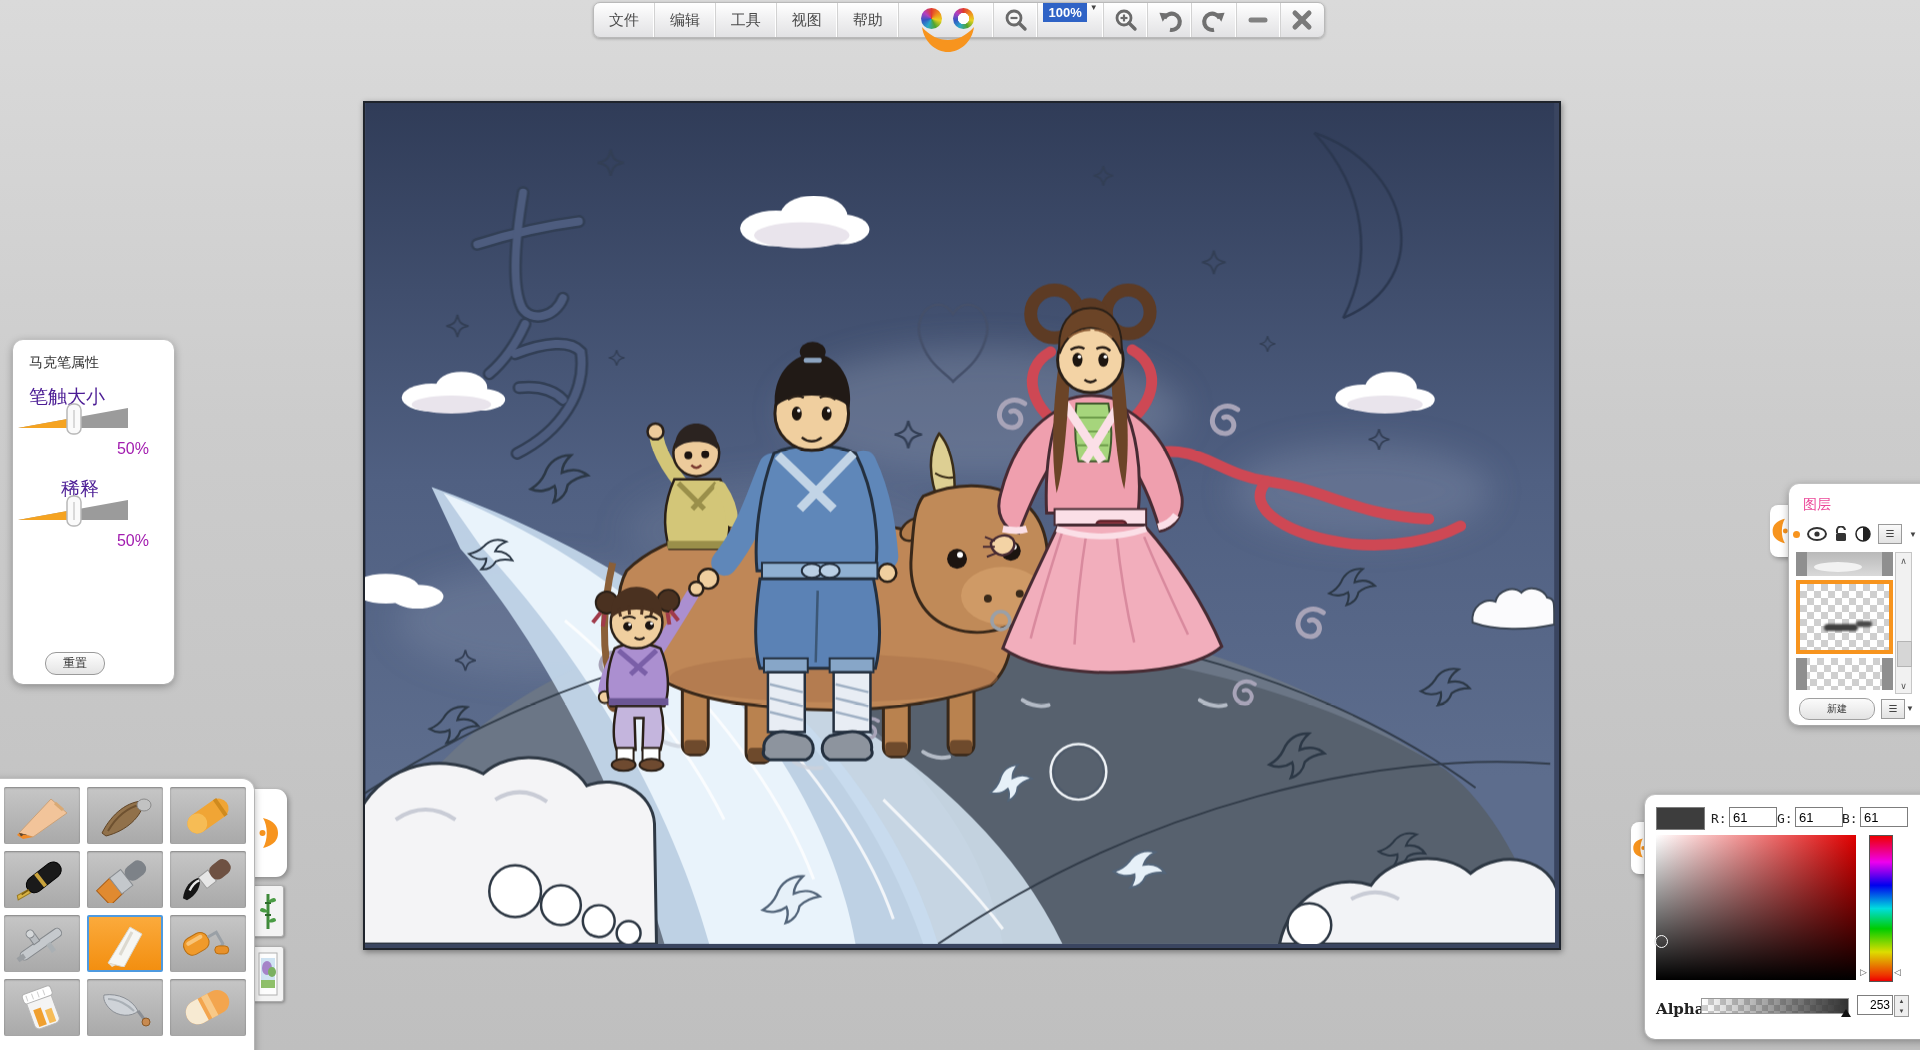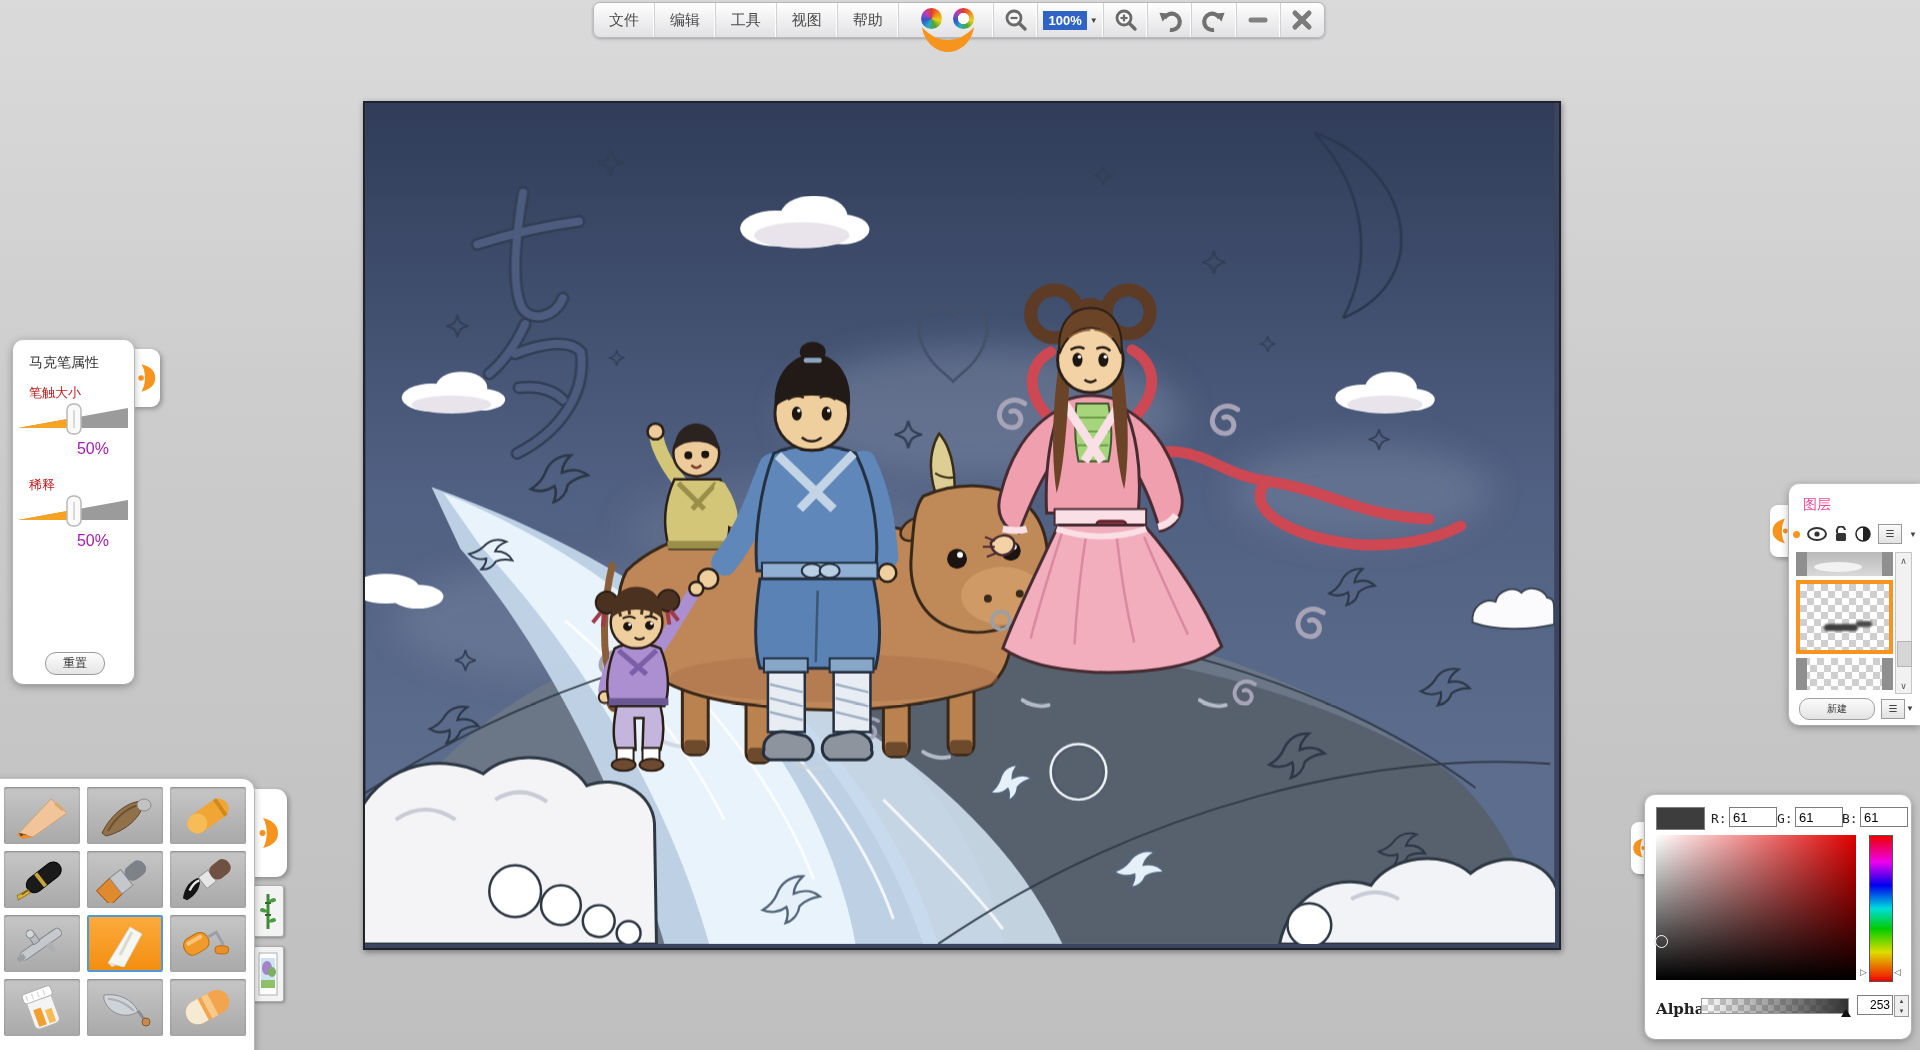--- a/index.html
+++ b/index.html
@@ -16,34 +16,34 @@
   .tb-menu{width:61px;font-size:15px;color:#4a4a4a;}
   .tb-icon{width:44px;}
   #logo-block{width:96px;position:relative;border-right:1px solid #d2d2d2;box-shadow:inset -1px 0 0 #ffffff;}
   .logo-dot{position:absolute;top:5px;width:21px;height:21px;border-radius:50%;
     background:conic-gradient(#e03b2f,#ef8b1e,#e8d21f,#51a52f,#2aa9c9,#3356c3,#b33fc0,#e03b2f);}
   .logo-dot.l2{left:54px;background:
     radial-gradient(circle at 50% 50%, #ffffff 0 36%, rgba(255,255,255,0) 40%),
     conic-gradient(#e03b2f,#ef8b1e,#e8d21f,#51a52f,#2aa9c9,#3356c3,#b33fc0,#e03b2f);}
   .logo-dot.l1{left:22px;}
   #logo-smile{position:absolute;left:20px;top:24px;}
-  #zoom-display{width:66px;display:flex;align-items:center;justify-content:center;gap:3px;border-right:1px solid #d2d2d2;box-shadow:inset -1px 0 0 #ffffff;}
+  #zoom-display{width:66px;display:flex;align-items:flex-start;justify-content:center;gap:3px;border-right:1px solid #d2d2d2;box-shadow:inset -1px 0 0 #ffffff;}
   #zoom-value{background:#2f63c6;color:#fff;font-weight:bold;font-size:13px;padding:2px 5px;line-height:15px;}
   #zoom-caret{font-size:8px;color:#444;}
 
   
   .panel{position:absolute;background:#fff;border-radius:10px;
-    box-shadow:0 2px 8px rgba(0,0,0,.35),0 0 0 1px #d6d6d6;}
+    box-shadow:0 2px 8px rgba(0,0,0,.35),0 0 0 1px #d6d6d6;padding-left:40px;}
   .pac-tab{position:absolute;background:#fff;box-shadow:2px 2px 5px rgba(0,0,0,.3);
     display:flex;align-items:center;justify-content:center;}
 
   
   #marker-panel{left:13px;top:340px;width:121px;height:344px;}
   #marker-panel .title{position:absolute;left:16px;top:14px;font-size:14px;color:#333;}
-  .slider-label{position:absolute;left:16px;font-size:13px;color:#b91c1c;}
+  .slider-label{position:absolute;left:16px;font-size:19px;color:#4c1d95;}
   .slider-value{position:absolute;right:25px;font-size:16px;color:#a21caf;}
   .wedge{position:absolute;left:5px;width:112px;height:34px;}
   #marker-reset{position:absolute;left:32px;top:312px;width:58px;height:21px;border-radius:11px;
     border:1.5px solid #9a9a9a;background:linear-gradient(#fdfdfd,#e4e4e4);font-size:12px;color:#333;
     display:flex;align-items:center;justify-content:center;}
   #marker-tab{left:133px;top:349px;width:27px;height:58px;border-radius:0 9px 9px 0;}
 
   
   #tool-palette{left:-8px;top:779px;width:262px;height:290px;border-radius:0 12px 12px 0;padding:8px 0 0 12px;box-sizing:border-box;}
   #tool-grid{display:grid;grid-template-columns:repeat(3,76px);grid-auto-rows:57px;gap:7px;}
@@ -497,21 +497,21 @@
   <div id="marker-panel" class="panel">
     <div class="title">马克笔属性</div>
     <div class="slider-label" style="top:44px;">笔触大小</div>
     <svg class="wedge" style="top:62px;" viewBox="0 0 112 34">
       <polygon points="0,26 110,6 110,26" fill="#9b9b9b"></polygon>
       <polygon points="0,26 56,15.8 56,26" fill="#f5a321"></polygon>
       <rect x="49" y="2" width="14" height="30" rx="6" fill="#fafafa" stroke="#b8b8b8" stroke-width="1.5"></rect>
       <line x1="56" y1="8" x2="56" y2="26" stroke="#d9d9d9" stroke-width="2"></line>
     </svg>
     <div class="slider-value" style="top:100px;">50%</div>
-    <div class="slider-label" style="top:136px;">稀释</div>
+    <div class="slider-label" style="top:136px;margin-left:32px;">稀释</div>
     <svg class="wedge" style="top:154px;" viewBox="0 0 112 34">
       <polygon points="0,26 110,6 110,26" fill="#9b9b9b"></polygon>
       <polygon points="0,26 56,15.8 56,26" fill="#f5a321"></polygon>
       <rect x="49" y="2" width="14" height="30" rx="6" fill="#fafafa" stroke="#b8b8b8" stroke-width="1.5"></rect>
       <line x1="56" y1="8" x2="56" y2="26" stroke="#d9d9d9" stroke-width="2"></line>
     </svg>
     <div class="slider-value" style="top:192px;">50%</div>
     <div id="marker-reset">
         <span>重置</span>
       </div>

